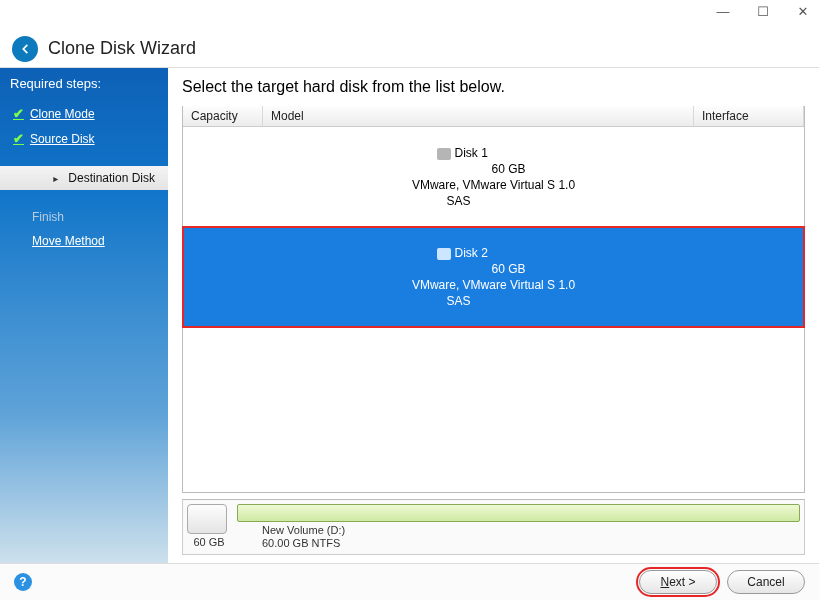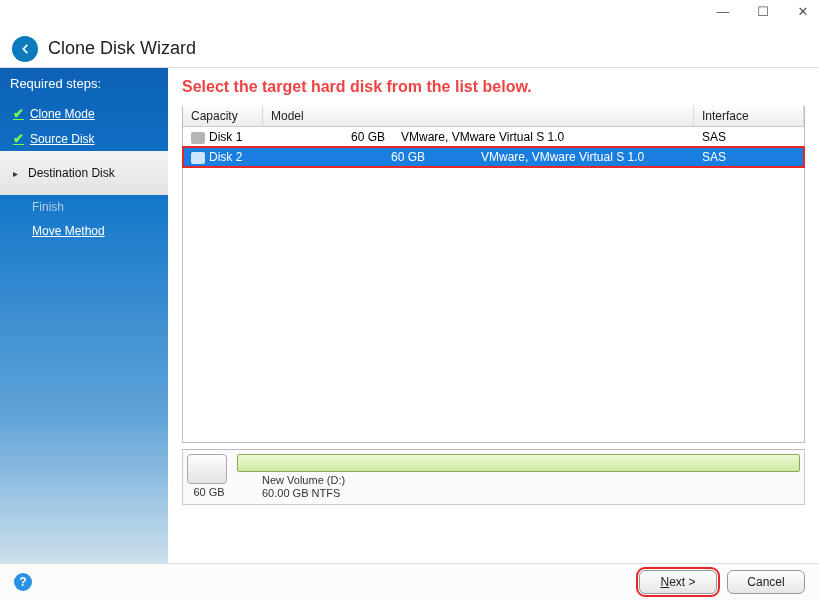--- a/index.html
+++ b/index.html
@@ -9,53 +9,53 @@
     .header { height: 38px; display: flex; align-items: center; padding: 0 12px; border-bottom: 1px solid #ddd; }
     .back-btn { width: 26px; height: 26px; border-radius: 50%; background: #0d7abe; display: flex; align-items: center; justify-content: center; margin-right: 10px; cursor: pointer; }
     .back-btn svg { fill: #fff; width: 14px; height: 14px; }
     .wizard-title { font-size: 18px; color: #222; }
     .body { display: flex; height: 495px; }
     .sidebar { width: 168px; background: linear-gradient(180deg, #0d61b6 0%, #1175c9 25%, #5fa3d8 70%, #cde0ec 100%); color: #fff; padding: 8px 10px; }
     .sidebar-heading { font-size: 13px; font-weight: normal; margin-bottom: 10px; }
     .step { display: flex; align-items: center; gap: 6px; font-size: 12px; padding: 5px 3px; cursor: pointer; }
     .step.done span { text-decoration: underline; }
     .check { color: #7cff4a; font-weight: bold; font-size: 13px; }
-    .step.current { background: linear-gradient(180deg,#f4f4f4,#e3e3e3); color: #111; margin: 0 -10px; padding: 15px 13px; }
+    .step.current { background: linear-gradient(180deg,#f4f4f4,#e3e3e3); color: #111; margin: 15px -10px; padding: 5px 13px; justify-content: flex-end; }
     .step.current::before { content: "▸"; margin-right: 4px; font-size: 10px; color: #333; }
     .step.disabled { color: #b9cce0; }
     .main { flex: 1; padding: 10px 14px 8px 14px; display: flex; flex-direction: column; }
-    .page-title { color: #ef4444; font-size: 16px; margin-bottom: 10px; font-weight: bold; }
+    .page-title { color: #000000; font-size: 16px; margin-bottom: 10px; }
     .panel-hdr { background: linear-gradient(180deg,#5d5d5d,#3b3b3b); color: #fff; font-size: 12px; padding: 5px 8px; display: flex; align-items: center; gap: 6px; border: 1px solid #333; }
     .panel-hdr .hicon { width: 14px; height: 14px; background: #d0d0d0; border-radius: 2px; }
     .panel-hdr .right-ico { margin-left: auto; width: 14px; height: 14px; background: #f3d36b; border-radius: 2px; }
     .table { border: 1px solid #bcbcbc; border-top: none; flex: 0 0 auto; background: #fff; }
     .thead { display: flex; background: linear-gradient(180deg,#fdfdfd,#ececec); border-bottom: 1px solid #ccc; font-size: 12px; color: #222; }
     .thead div { padding: 3px 8px; border-right: 1px solid #d8d8d8; }
     .col-drive { width: 130px; } .col-cap { width: 80px; } .col-model { flex: 1; } .col-iface { width: 110px; }
-    .trow { display: flex; font-size: 12px; padding: 2px 0; align-items: center; cursor: pointer; }
+    .trow { display: flex; font-size: 12px; padding: 18px 0; align-items: center; cursor: pointer; flex-direction: column; }
     .trow div { padding: 1px 8px; }
     .trow .disk-ico { width: 14px; height: 12px; background: #b5b5b5; border-radius: 2px; display: inline-block; margin-right: 4px; vertical-align: middle; }
-    .trow.selected { background: #1a7de0; color: #fff; outline: 2px solid #e62727; outline-offset: -1px; gap: 40px; }
+    .trow.selected { background: #1a7de0; color: #fff; outline: 2px solid #e62727; outline-offset: -1px; }
     .trow.selected .disk-ico { background: #cde6ff; }
     .table-body-wrap { height: 275px; background: #fff; border: 1px solid #bcbcbc; border-top: none; }
     .disk-preview { display: flex; gap: 6px; margin-top: 6px; border: 1px solid #ccc; border-top: 1px solid #bbb; background: #fafafa; padding: 4px; }
     .disk-box { width: 44px; text-align: center; font-size: 11px; color: #333; }
     .disk-shape { width: 40px; height: 30px; border: 1px solid #aaa; border-radius: 4px; background: linear-gradient(180deg,#fdfdfd,#e4e4e4); margin-bottom: 2px; }
     .vol-area { flex: 1; }
     .vol-bar { height: 18px; border: 1px solid #88aa55; background: linear-gradient(180deg,#eef9d3,#cfe9a4); border-radius: 2px; margin-bottom: 2px; }
     .vol-label { font-size: 11px; color: #333; line-height: 1.2; padding-left: 25px; }
     .legend { display: flex; gap: 36px; font-size: 11px; color: #333; margin-top: 8px; }
     .legend .chip { display: inline-block; width: 13px; height: 13px; border: 1px solid #888; vertical-align: middle; margin-right: 4px; border-radius: 2px; }
     .chip.green { background: #c0e47d; border-color: #7ba83a; }
     .chip.blue { background: #6fb6ee; border-color: #3a7db8; }
     .chip.gray { background: #e0e0e0; }
     .footer { position: absolute; bottom: 0; left: 0; right: 0; height: 37px; border-top: 1px solid #ddd; display: flex; align-items: center; padding: 0 14px; background: #fbfbfb; }
     .help-ico { width: 18px; height: 18px; border-radius: 50%; background: #2b91e3; color: #fff; display: flex; align-items: center; justify-content: center; font-size: 12px; font-weight: bold; cursor: pointer; }
     .btns { margin-left: auto; display: flex; gap: 10px; }
-    .btn { min-width: 78px; height: 24px; background: linear-gradient(180deg,#fefefe,#e6e6e6); border: 1px solid #999; border-radius: 6px; font-size: 12px; color: #222; cursor: pointer; text-decoration: underline; text-decoration-color: transparent; }
+    .btn { min-width: 78px; height: 24px; background: linear-gradient(180deg,#fefefe,#e6e6e6); border: 1px solid #999; border-radius: 12px; font-size: 12px; color: #222; cursor: pointer; text-decoration: underline; text-decoration-color: transparent; }
     .btn.primary { outline: 2px solid #e62727; outline-offset: 1px; }
     .btn span.u { text-decoration: underline; }
   </style>
 </head>
 <body>
 
 <div class="titlebar">
   <span>—</span>
   <span>☐</span>
   <span>✕</span>

